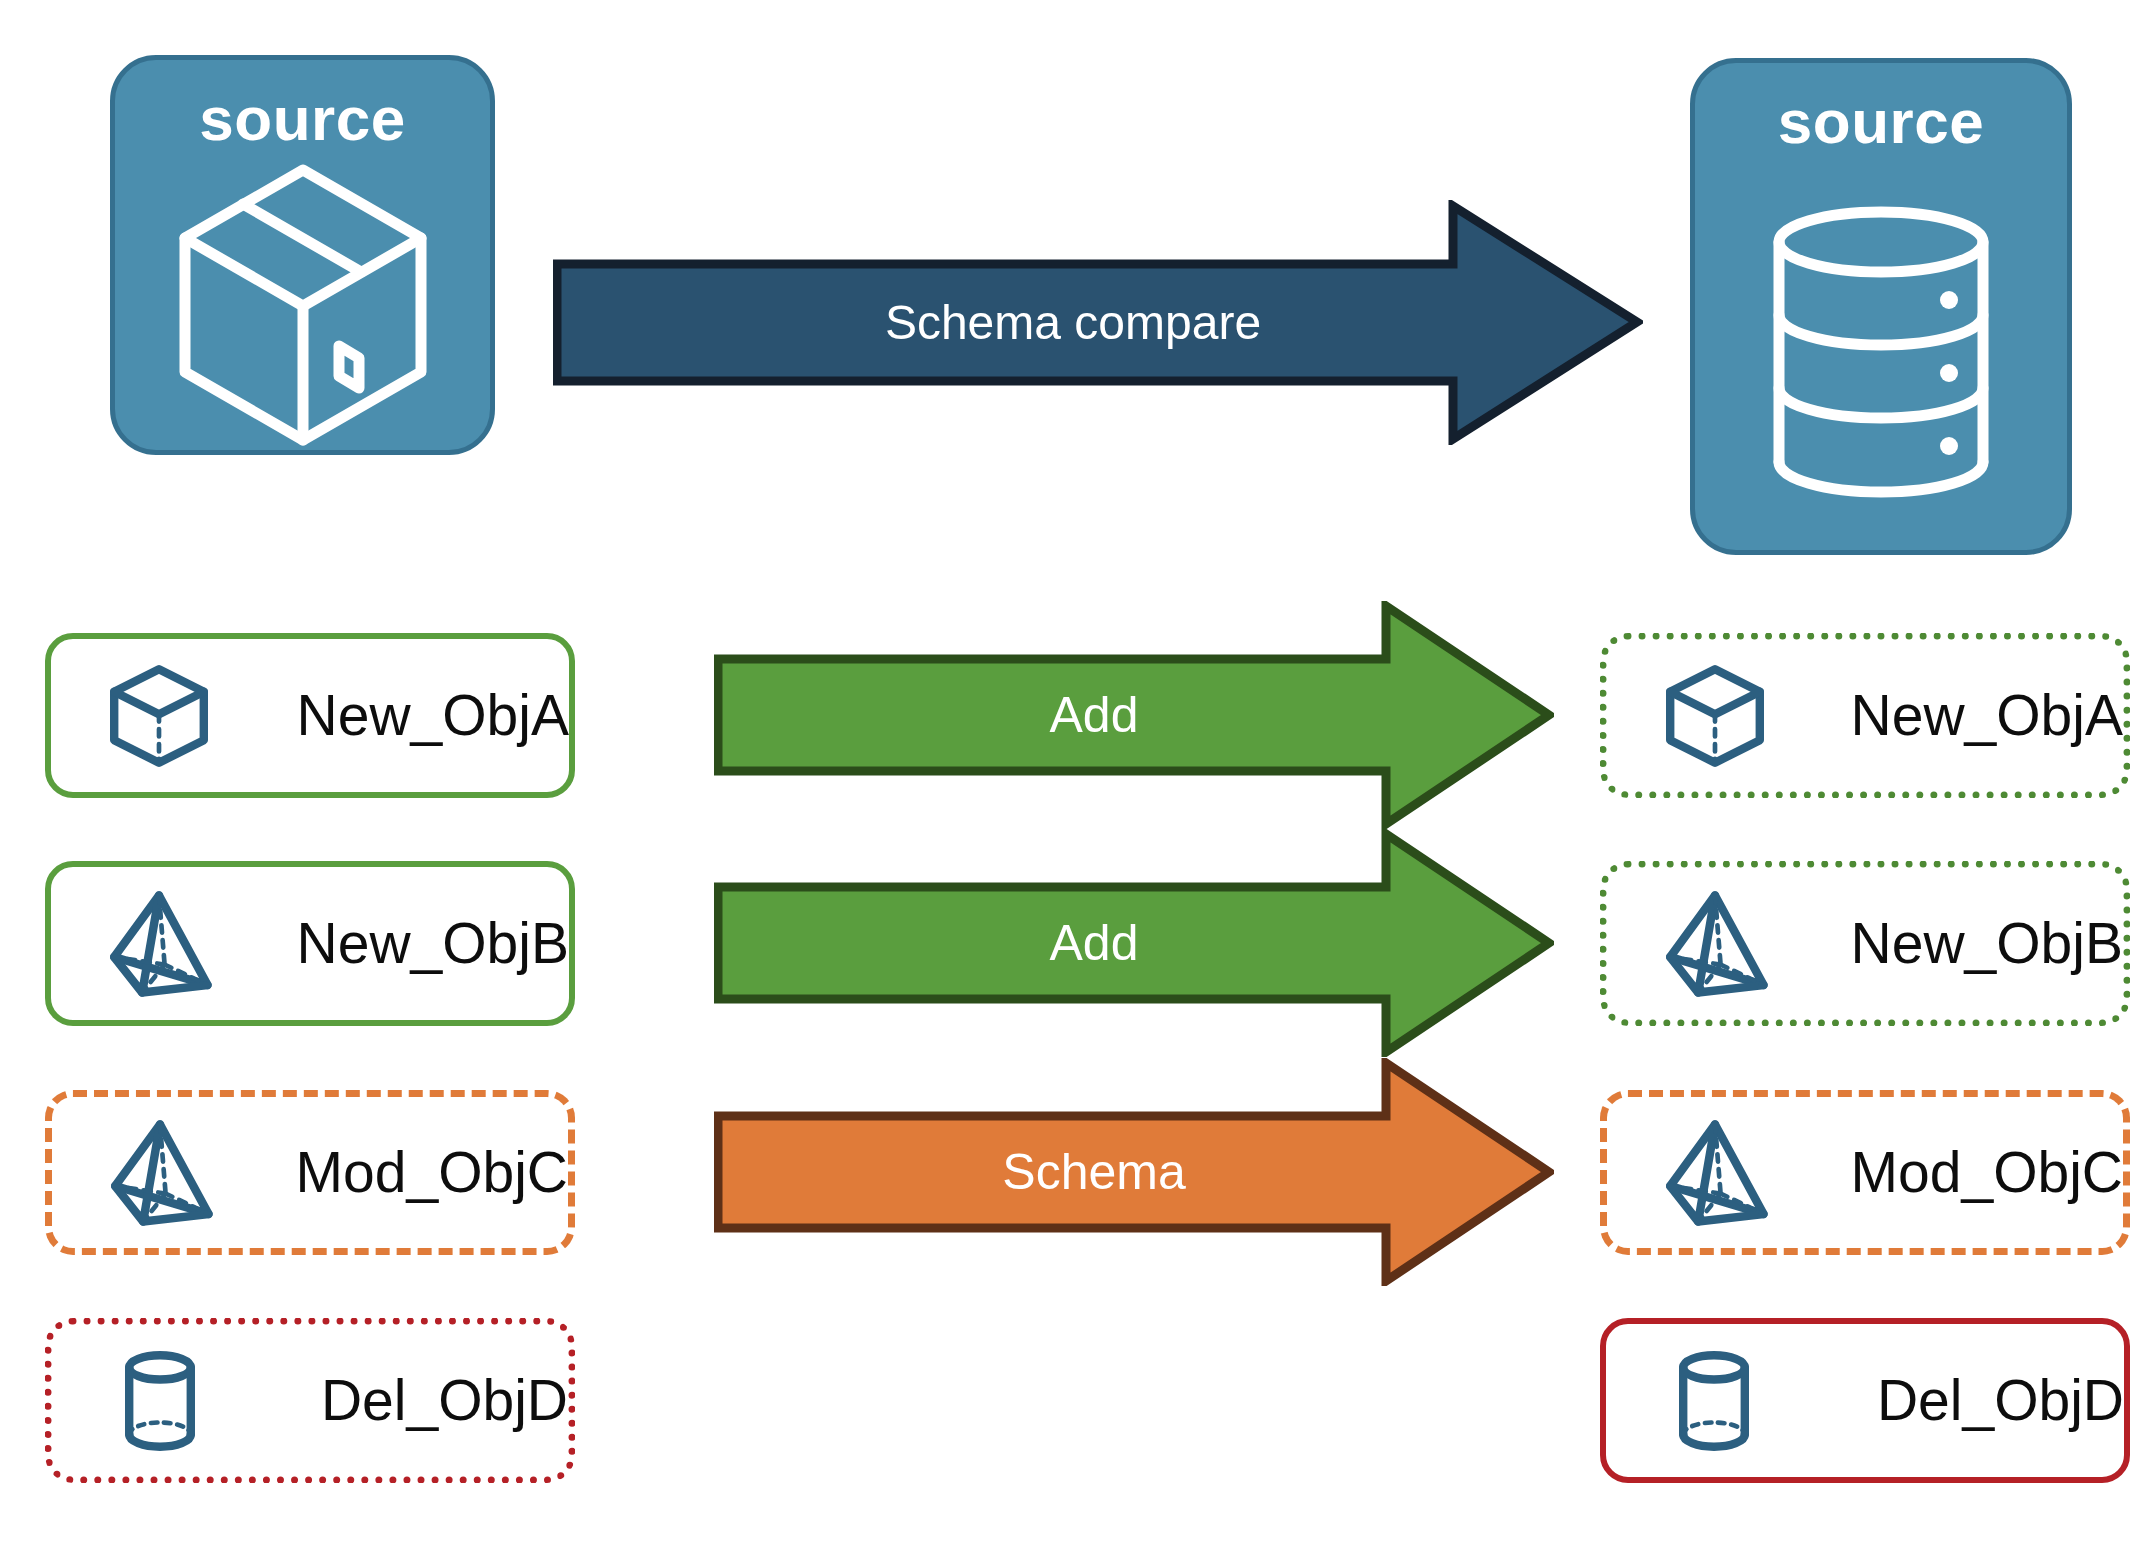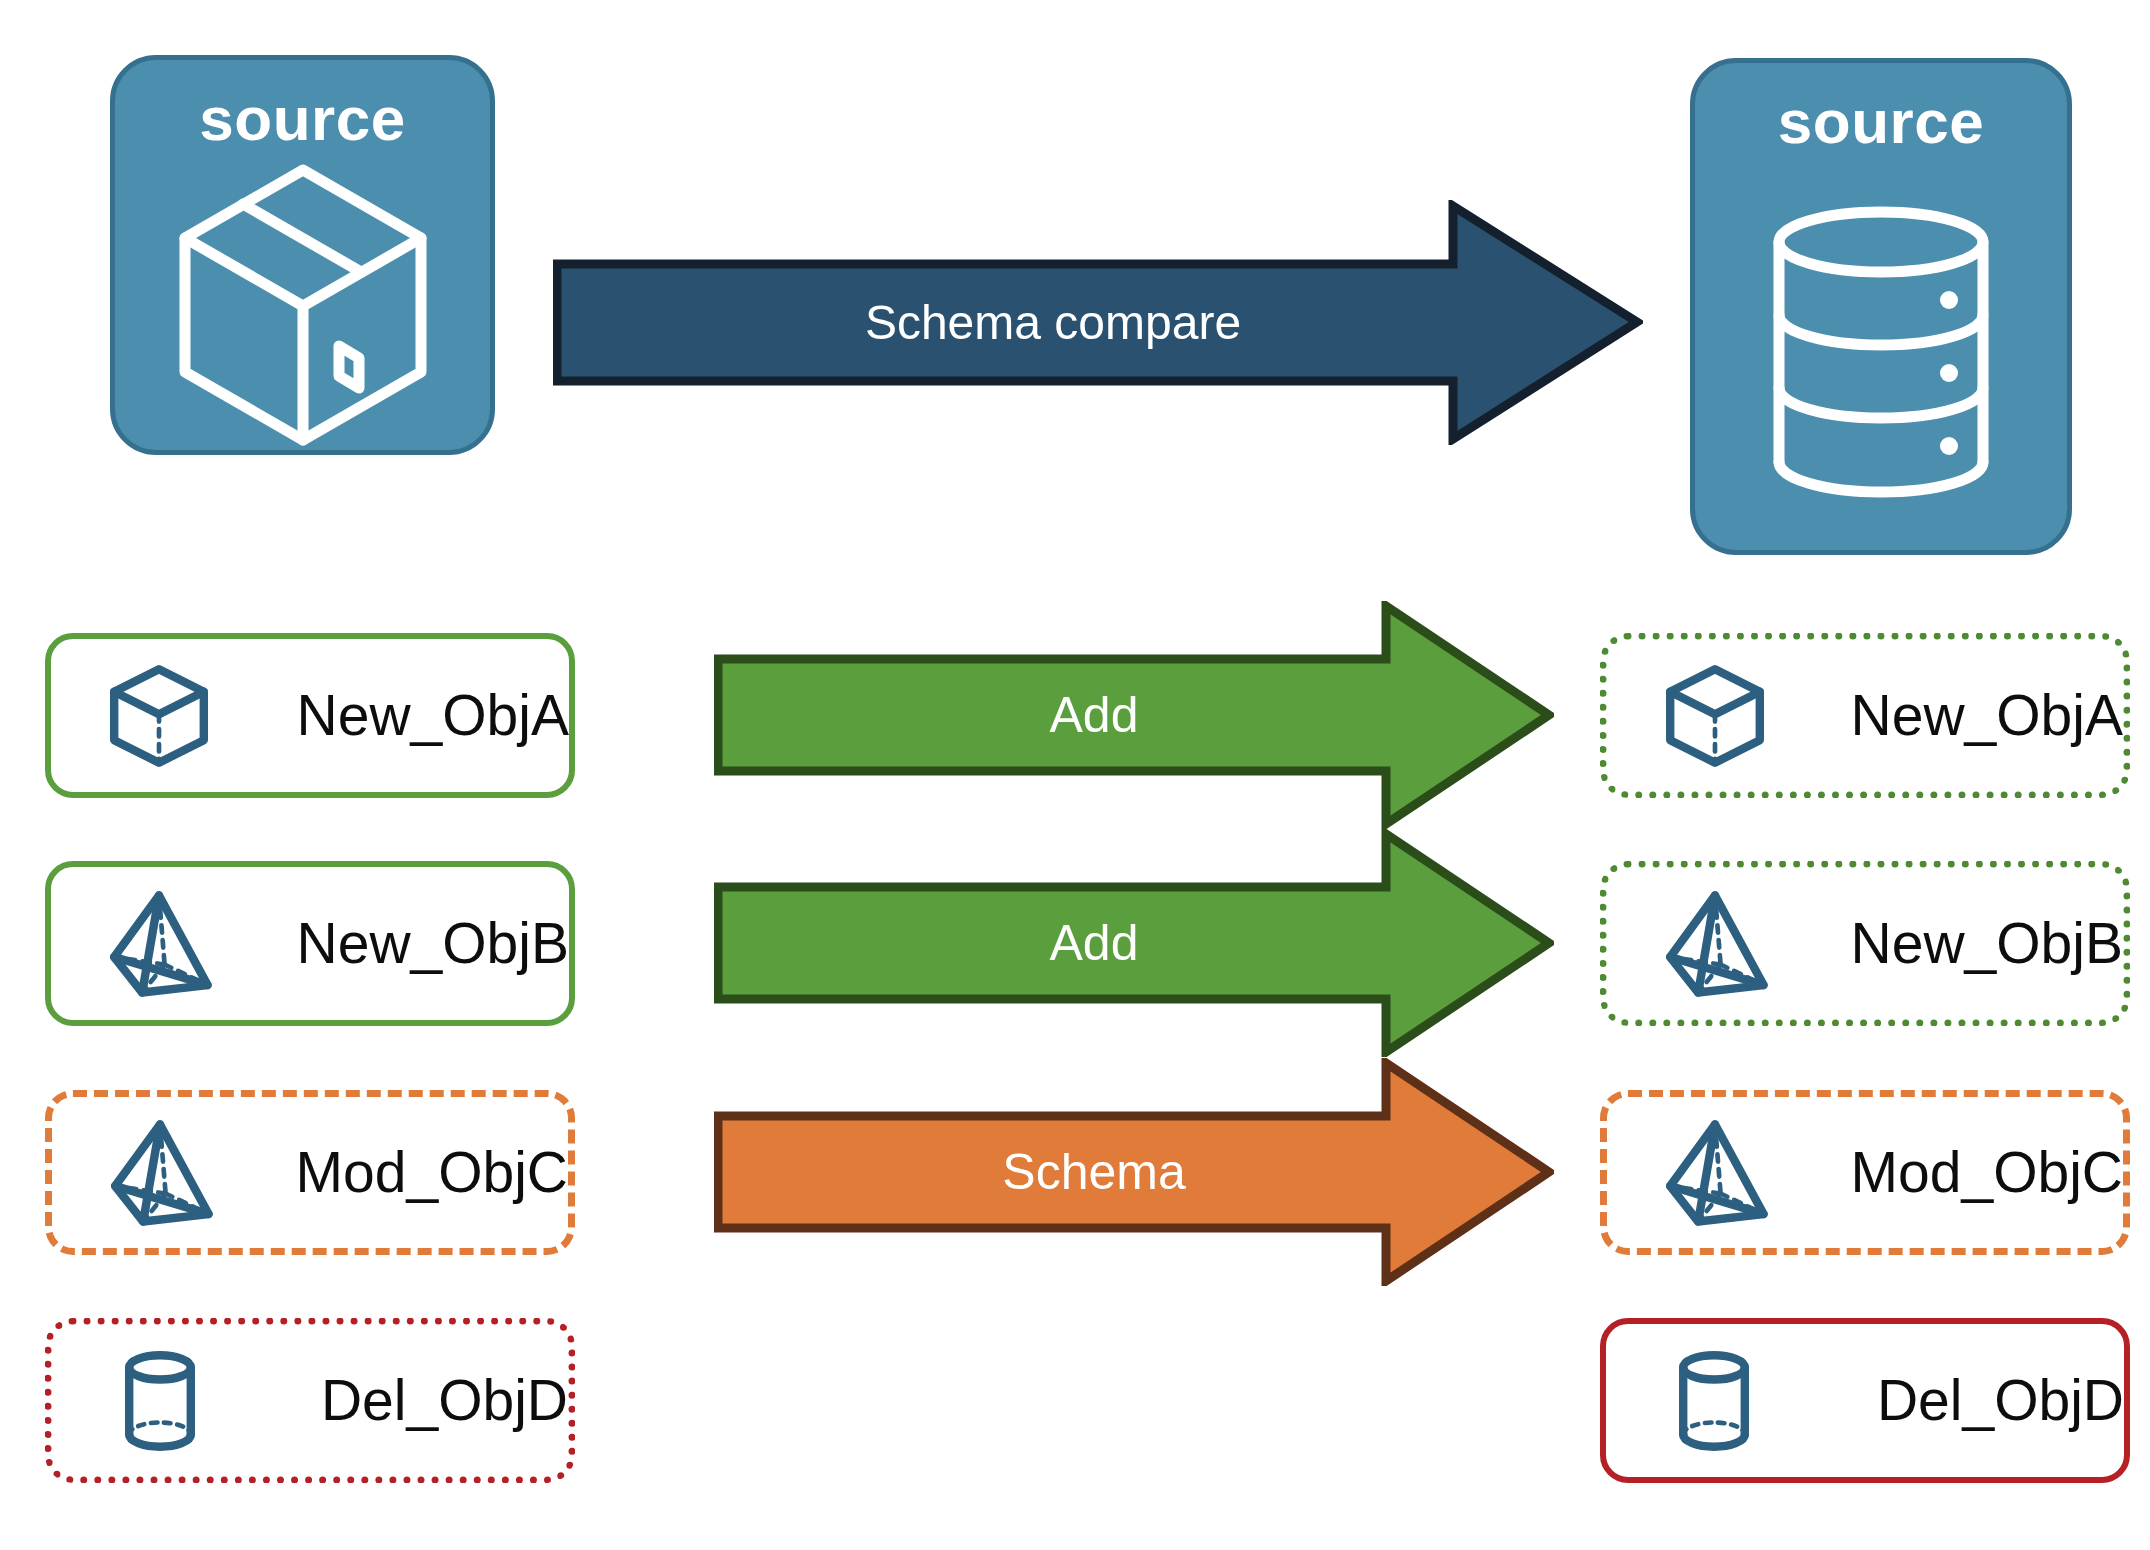--- a/index.html
+++ b/index.html
@@ -45,20 +45,21 @@
 
   
   #schema-arrow{
     position:absolute;left:553px;top:200px;width:1090px;height:245px;
   }
   #schema-arrow .label{
     position:absolute;left:0;top:0;width:1000px;height:245px;
     display:flex;align-items:center;justify-content:center;
     color:#ffffff;font-size:48px;white-space:nowrap;
     pointer-events:none;
+    padding-left:20px;
   }
 
   
   .row{position:absolute;left:0;width:2150px;height:200px;}
   #row-0{top:615px;}
   #row-1{top:843px;}
   #row-2{top:1072px;}
   #row-3{top:1300px;}
 
   .obj-box{

